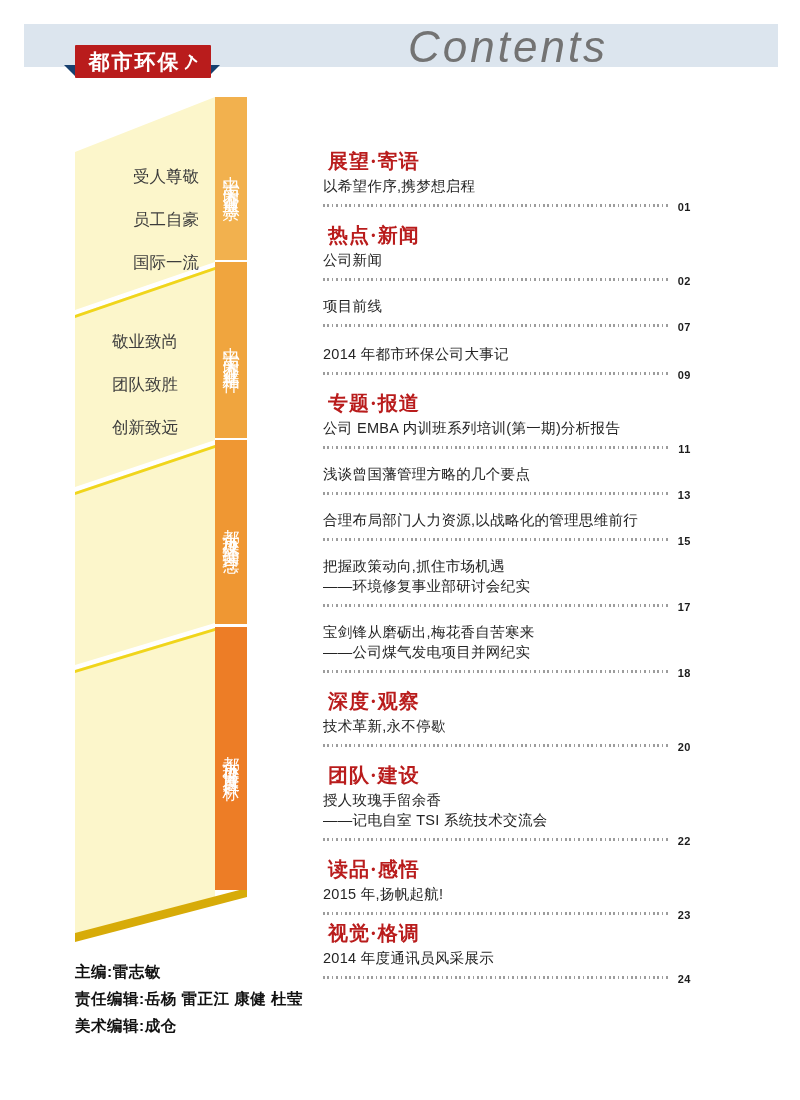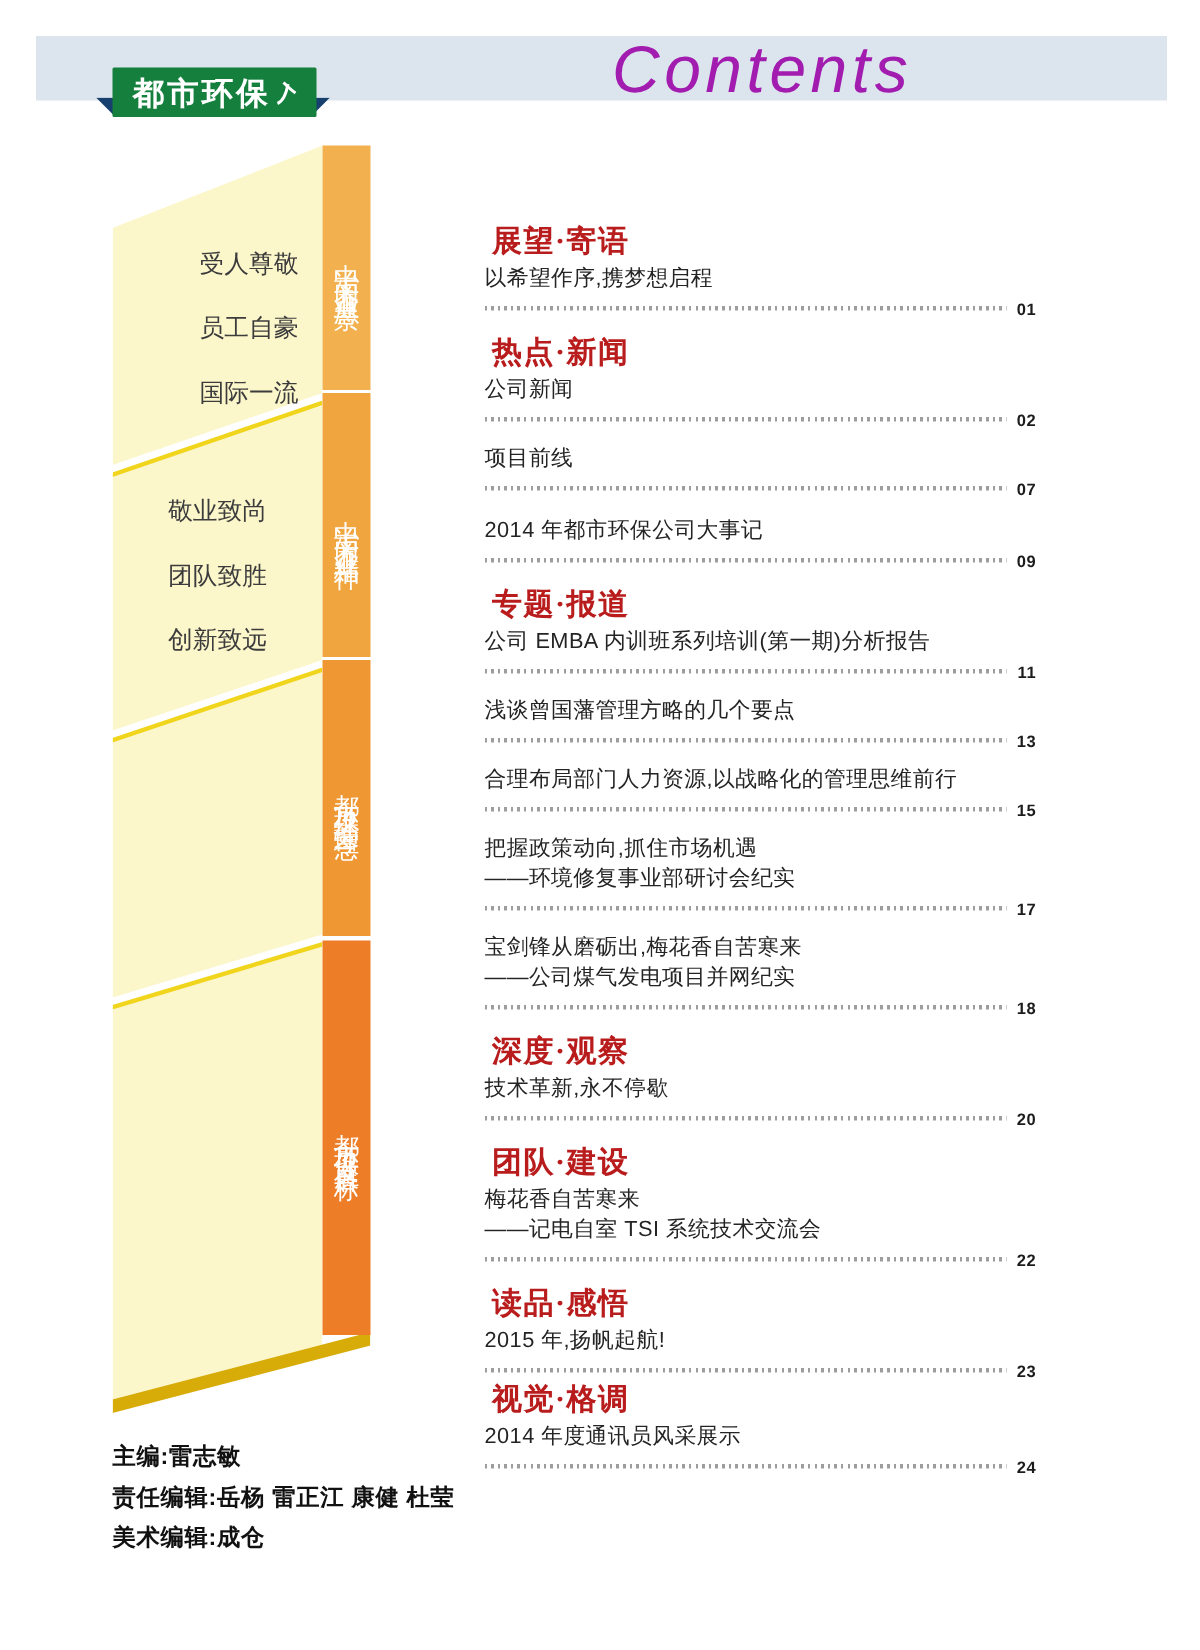--- a/index.html
+++ b/index.html
@@ -7,28 +7,28 @@
     width:800px;height:1100px;position:relative;background:#ffffff;
     font-family:"Liberation Sans","DejaVu Sans",sans-serif;
     -webkit-font-smoothing:antialiased;overflow:hidden;
   }
   .page{position:absolute;inset:0;}
 
   
   .band{position:absolute;left:24px;top:24px;width:754px;height:43px;background:#dce5ee;}
   .contents-en{
     position:absolute;left:408px;top:22px;font-size:44px;font-style:italic;
-    color:#a21caf;letter-spacing:3px;font-weight:400;
+    color:#737373;letter-spacing:3px;font-weight:400;
   }
   .contents-zh{
     position:absolute;left:478px;top:58px;font-size:54px;font-style:italic;font-weight:bold;
     color:#dfe3ea;letter-spacing:4px;
   }
   .logo-badge{
-    position:absolute;left:75px;top:45px;width:136px;height:33px;background:#15803d;
+    position:absolute;left:75px;top:45px;width:136px;height:33px;background:#b91c1c;
     border-radius:1px;display:flex;align-items:center;justify-content:center;z-index:3;
     color:#fff;font-weight:bold;font-size:21px;letter-spacing:2px;
   }
   .logo-fold{position:absolute;width:13px;height:13px;background:#17406f;z-index:2;}
   .fold-left{left:64px;top:65px;clip-path:polygon(0 0,100% 0,100% 100%);}
   .fold-right{left:207px;top:65px;clip-path:polygon(0 0,100% 0,0 100%);}
   .logo-swoosh{margin-left:2px;display:inline-flex;}
 
   
   .ribbon{position:absolute;left:75px;top:95px;width:172px;height:865px;}
@@ -270,21 +270,21 @@
     </div>
   </div>
 </div>
   </div>
 
   <div class="toc-section">
     <div class="toc-title">团队·建设</div>
     <div class="articles">
   <div class="article">
     <div class="article-lines">
-              <div class="article-line">梅花香自苦寒来</div>
+              <div class="article-line">授人玫瑰手留余香</div>
               <div class="article-line">——记电自室 TSI 系统技术交流会</div>
             </div>
     <div class="dot-row">
       <div class="leader"></div>
       <div class="page-num">22</div>
     </div>
   </div>
 </div>
   </div>
 

